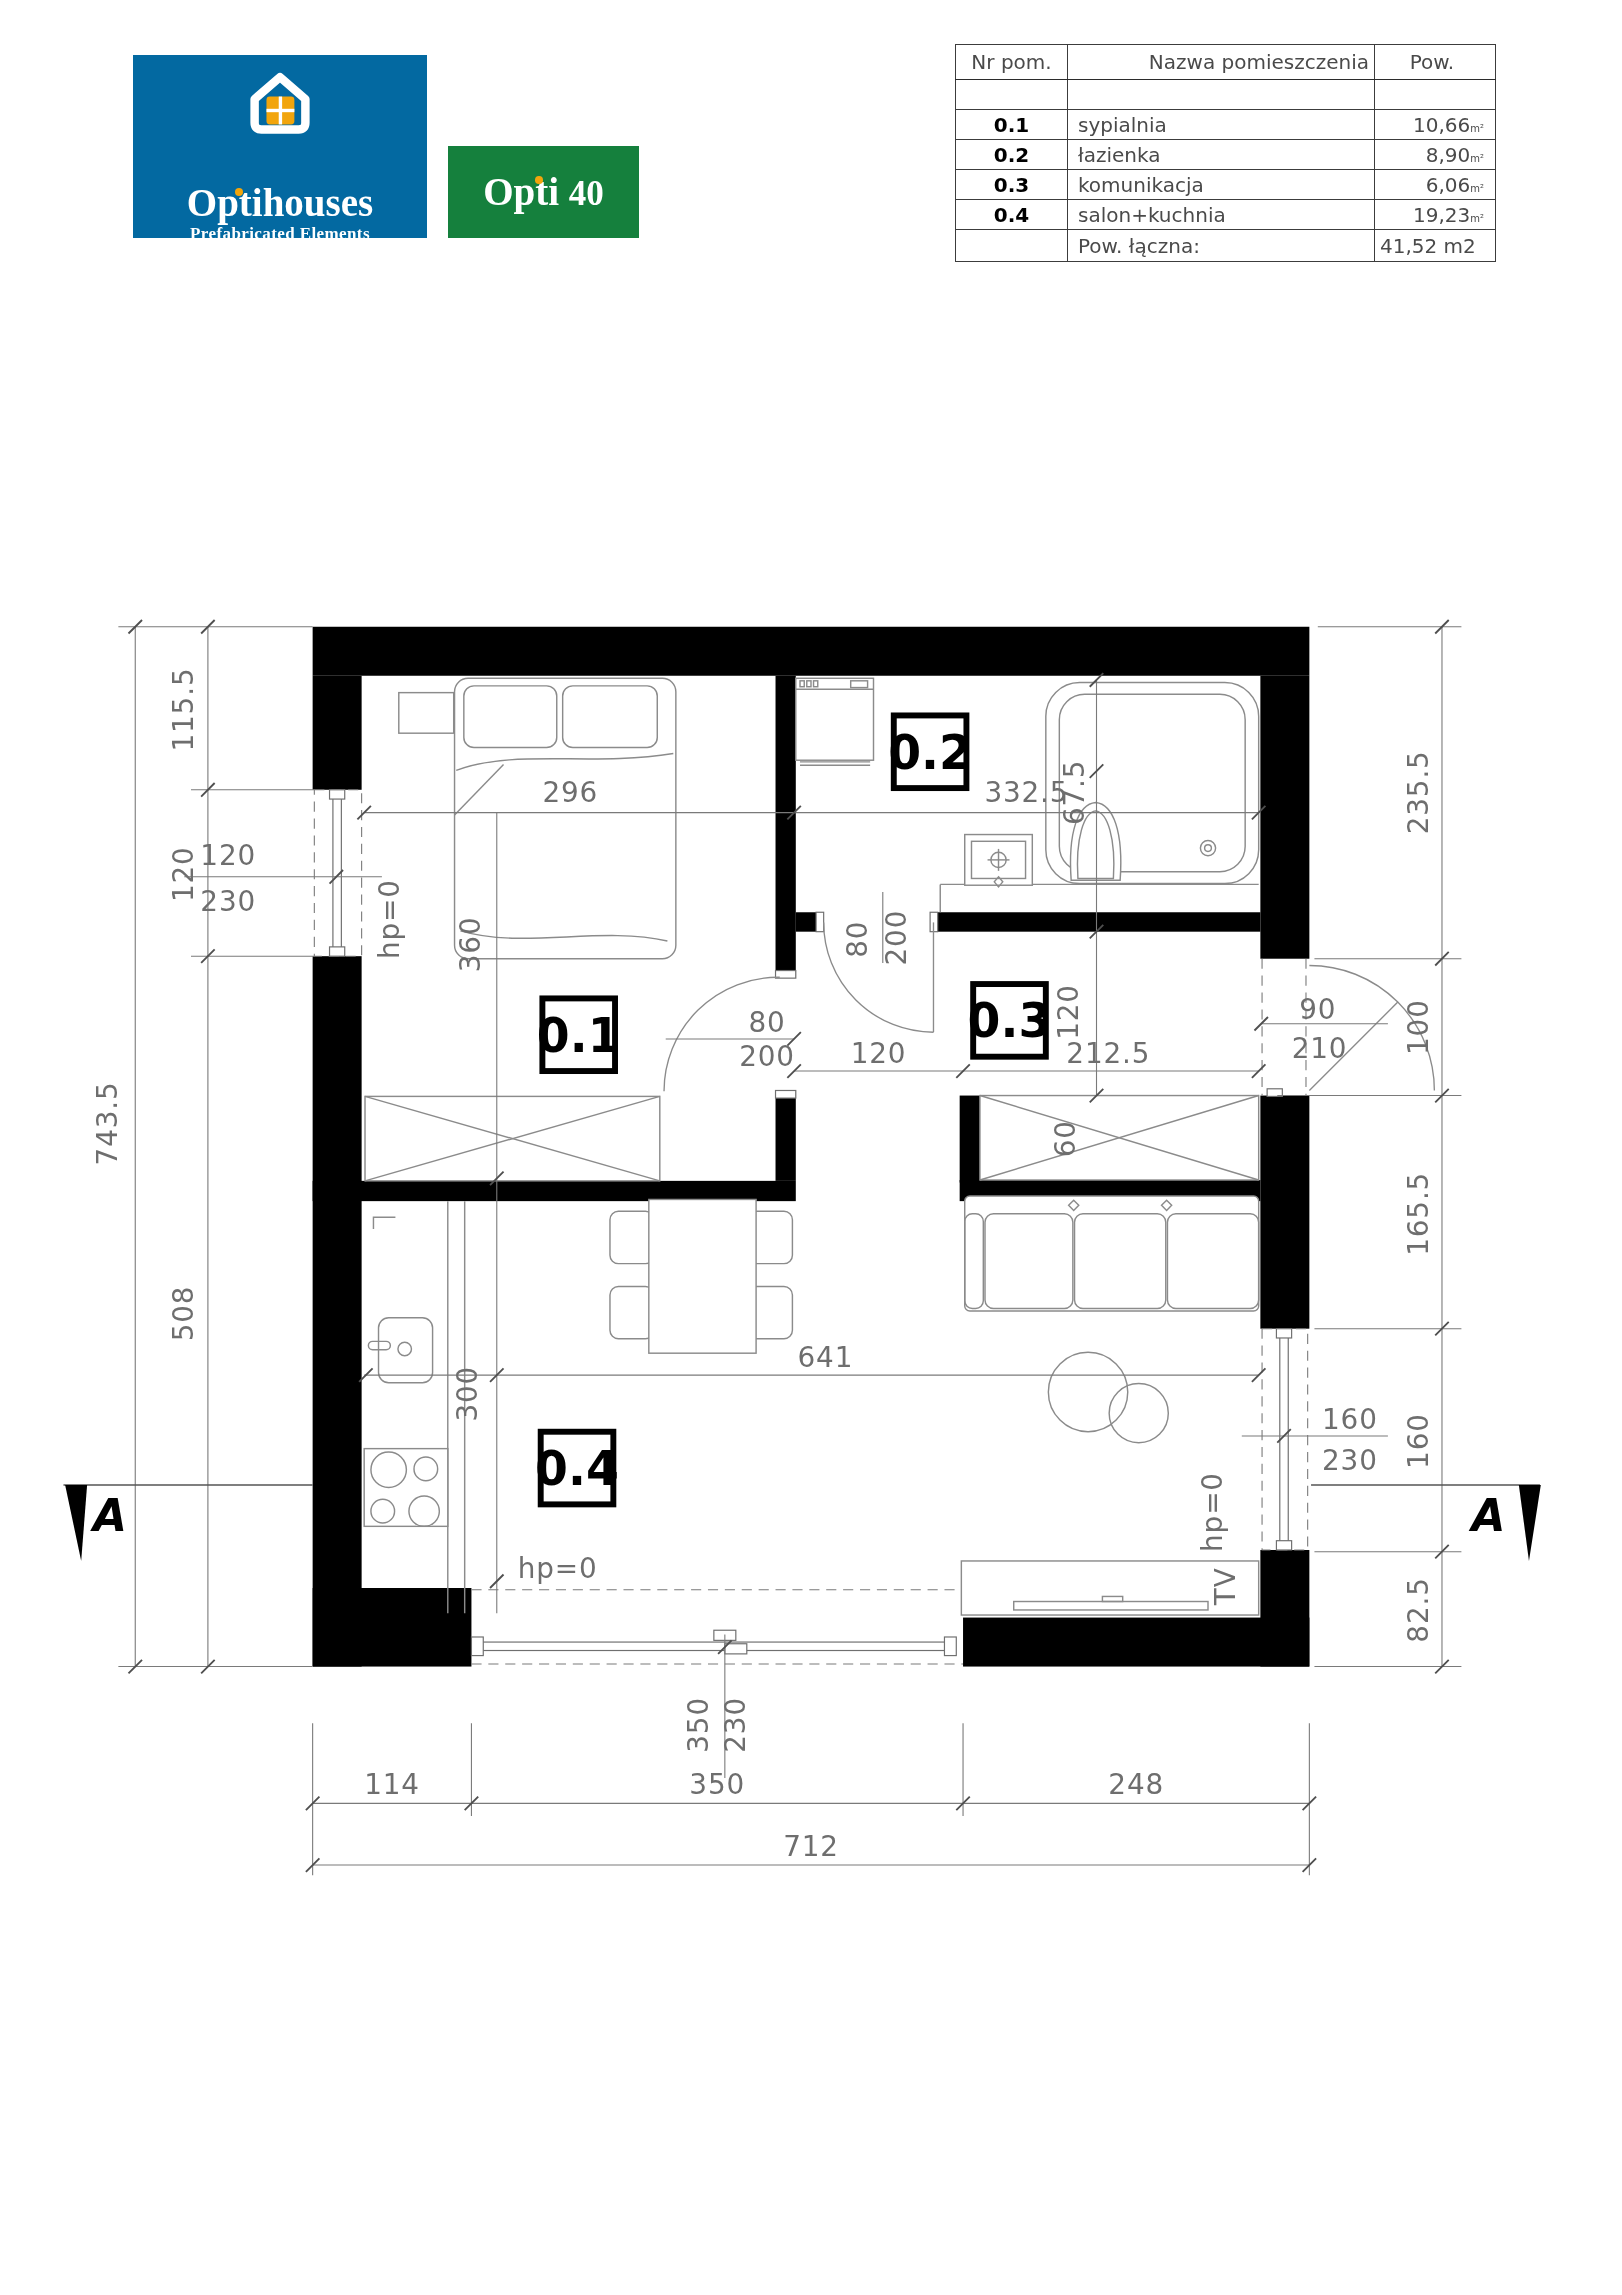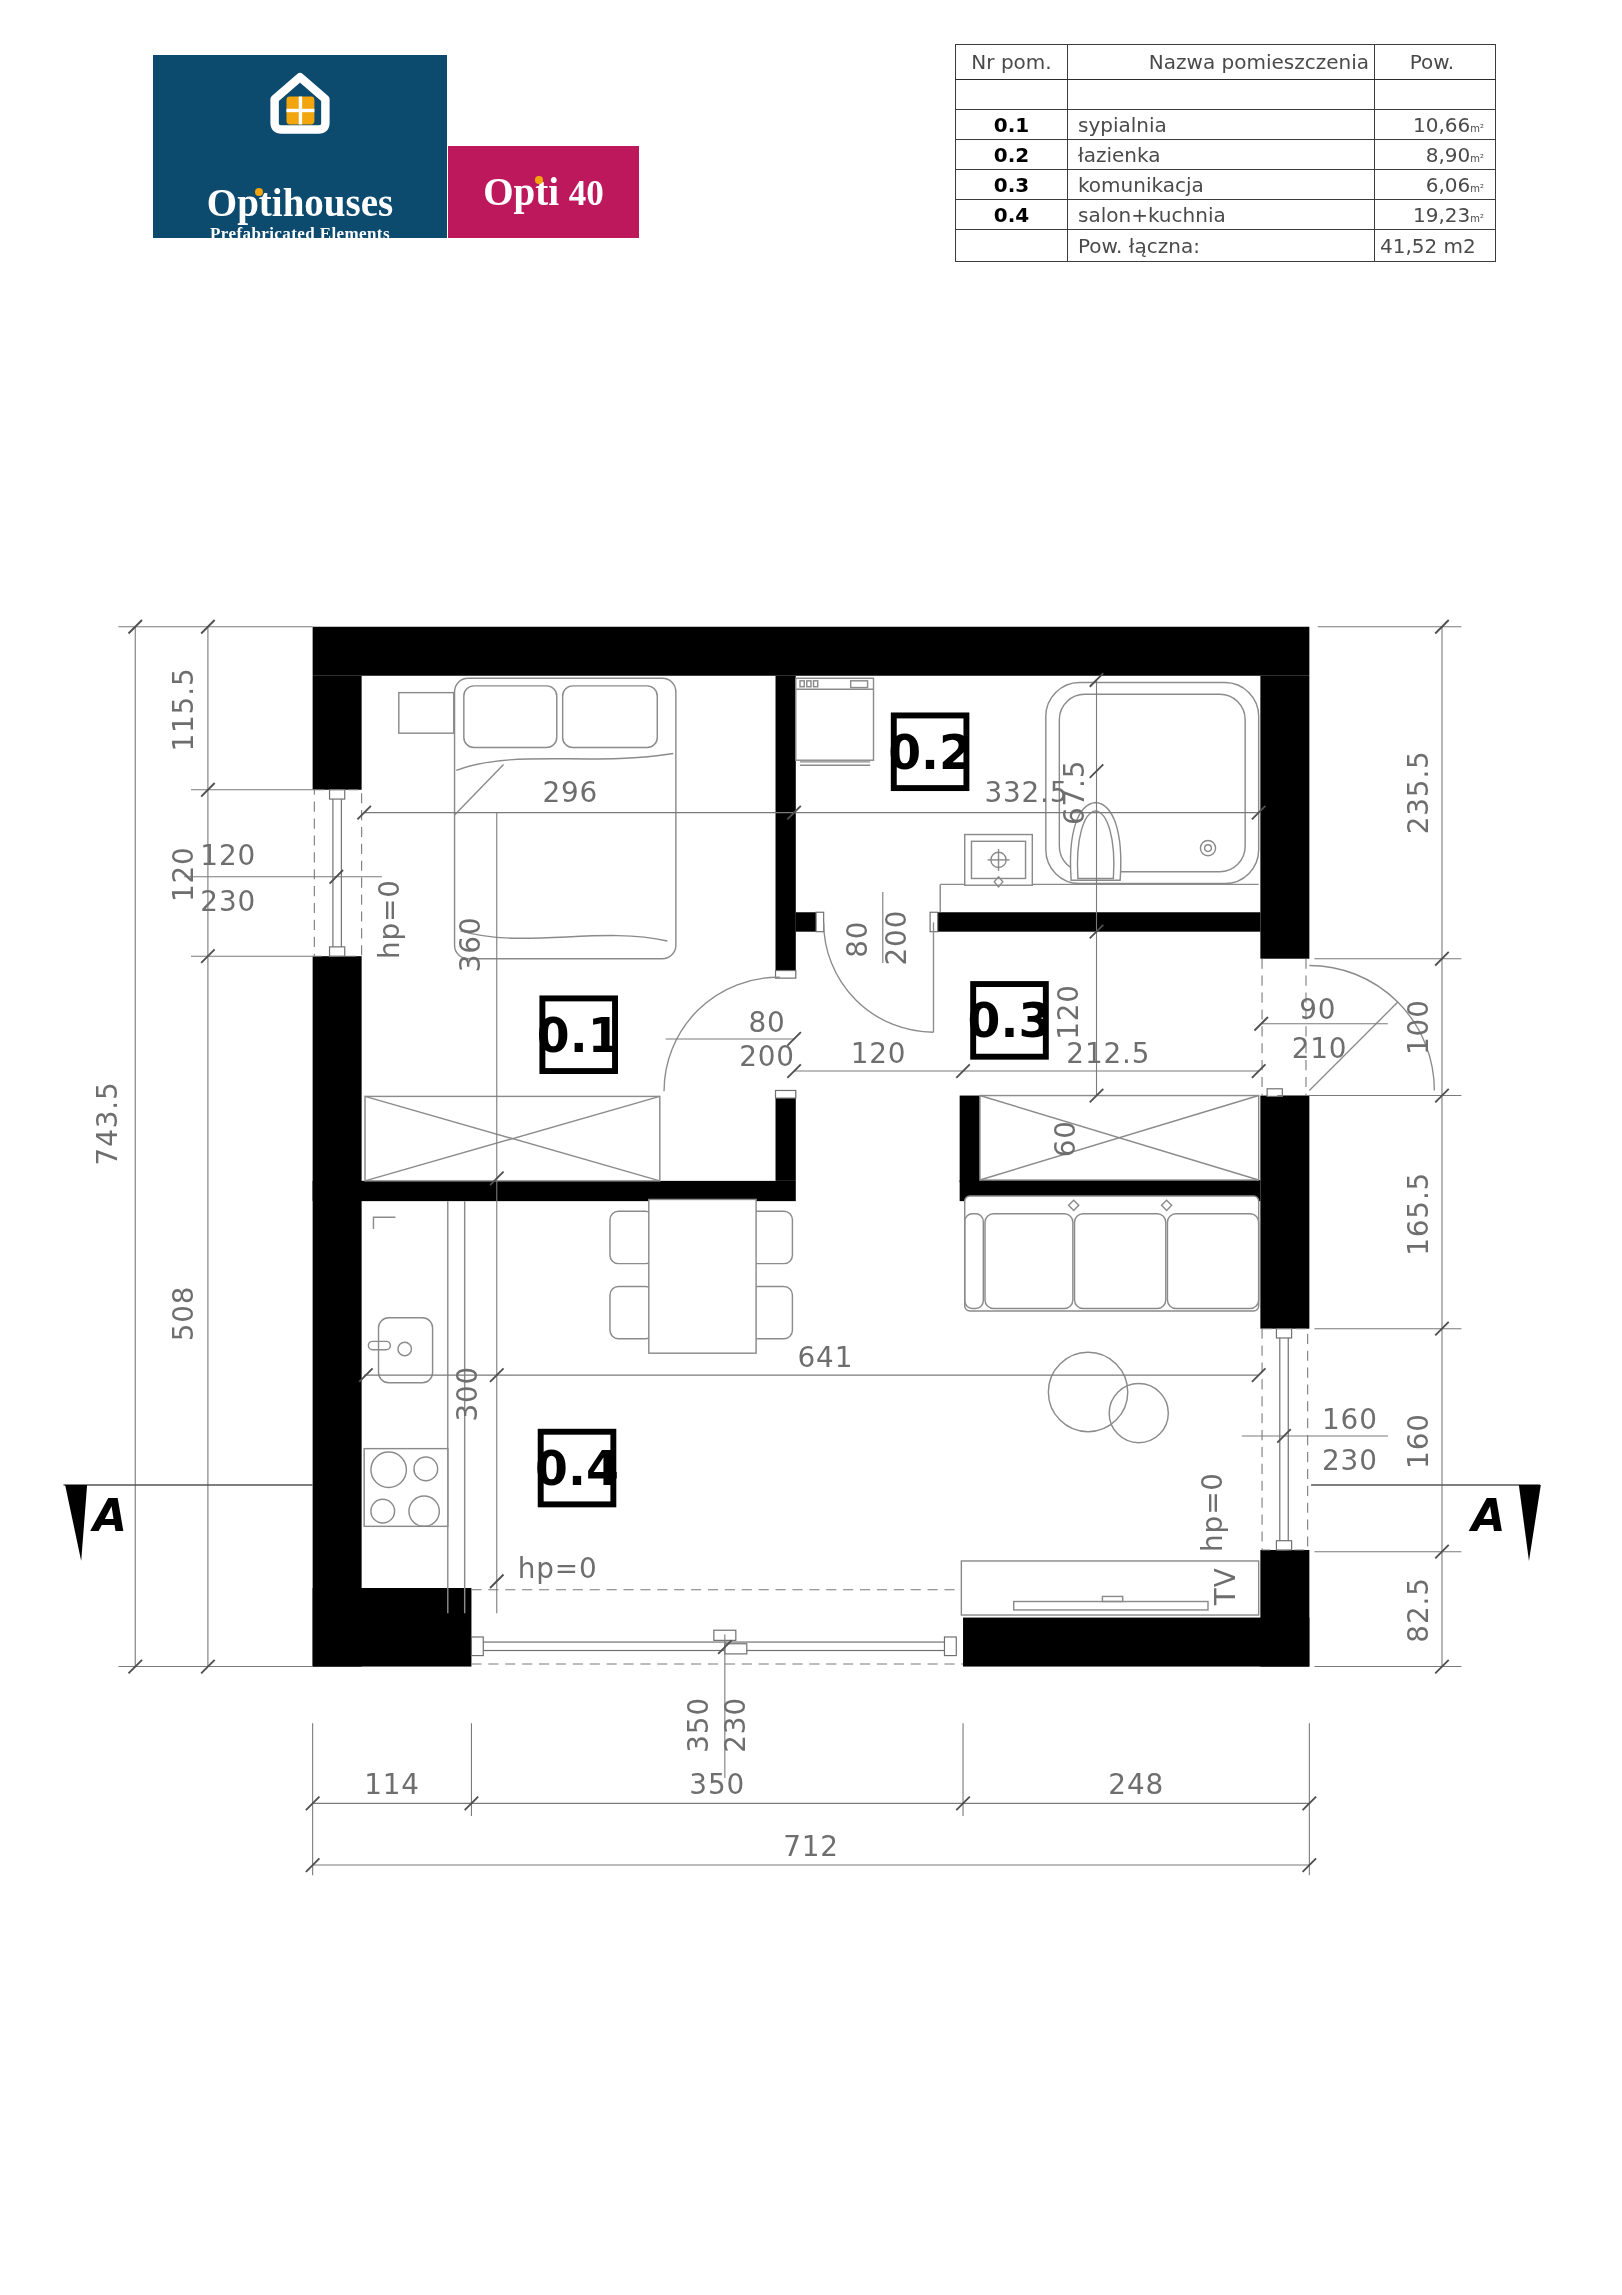--- a/index.html
+++ b/index.html
@@ -1,26 +1,26 @@
 <!DOCTYPE html>
 <html style="font-size:13.5px"><head>
 <meta charset="utf-8">
 <style>
   html,body{margin:0;padding:0;background:#fff;}
   .page{position:relative;width:1622px;height:2295px;background:#fff;overflow:hidden;
         font-family:"Liberation Sans",sans-serif;}
   
-  .logo-box{position:absolute;left:133px;top:55px;width:294px;height:183px;background:#0c4a6e;margin-left:20px;}
+  .logo-box{position:absolute;left:133px;top:55px;width:294px;height:183px;background:#0369a1;}
   .logo-house{position:absolute;left:113px;top:17px;width:68px;height:66px;}
   .brand{position:absolute;left:0;top:128px;width:294px;text-align:center;color:#fff;
          font-family:"Liberation Serif",serif;font-weight:bold;font-size:39px;line-height:39px;}
   .brand-dot{position:absolute;left:102px;top:133px;width:8.4px;height:8.4px;border-radius:50%;background:#f2a50c;}
   .tagline{position:absolute;left:0;top:169px;width:294px;text-align:center;color:#fff;
            font-family:"Liberation Serif",serif;font-weight:bold;font-size:17px;letter-spacing:0.4px;}
-  .badge{position:absolute;left:448px;top:146px;width:191px;height:92px;background:#be185d;color:#fff;
+  .badge{position:absolute;left:448px;top:146px;width:191px;height:92px;background:#15803d;color:#fff;
          font-family:"Liberation Serif",serif;font-weight:bold;font-size:39px;text-align:center;line-height:92px;}
   .badge-num{font-size:35px;}
   .badge-dot{position:absolute;left:87px;top:30px;width:7.6px;height:7.6px;border-radius:50%;background:#f2a50c;}
   
   .rtable{position:absolute;left:955px;top:44px;width:496px;border-collapse:collapse;table-layout:fixed;
           font-family:"DejaVu Sans",sans-serif;font-size:20px;color:#4a4a4a;}
   .rtable td,.rtable th{border:0.8px solid #3c3c3c;padding:0 5px;white-space:nowrap;overflow:hidden;}
   .rtable .c1{width:101px;text-align:center;}
   .rtable .c2{width:291px;text-align:left;padding-left:10px;}
   .rtable .c3{width:104px;text-align:right;padding-right:11px;}

